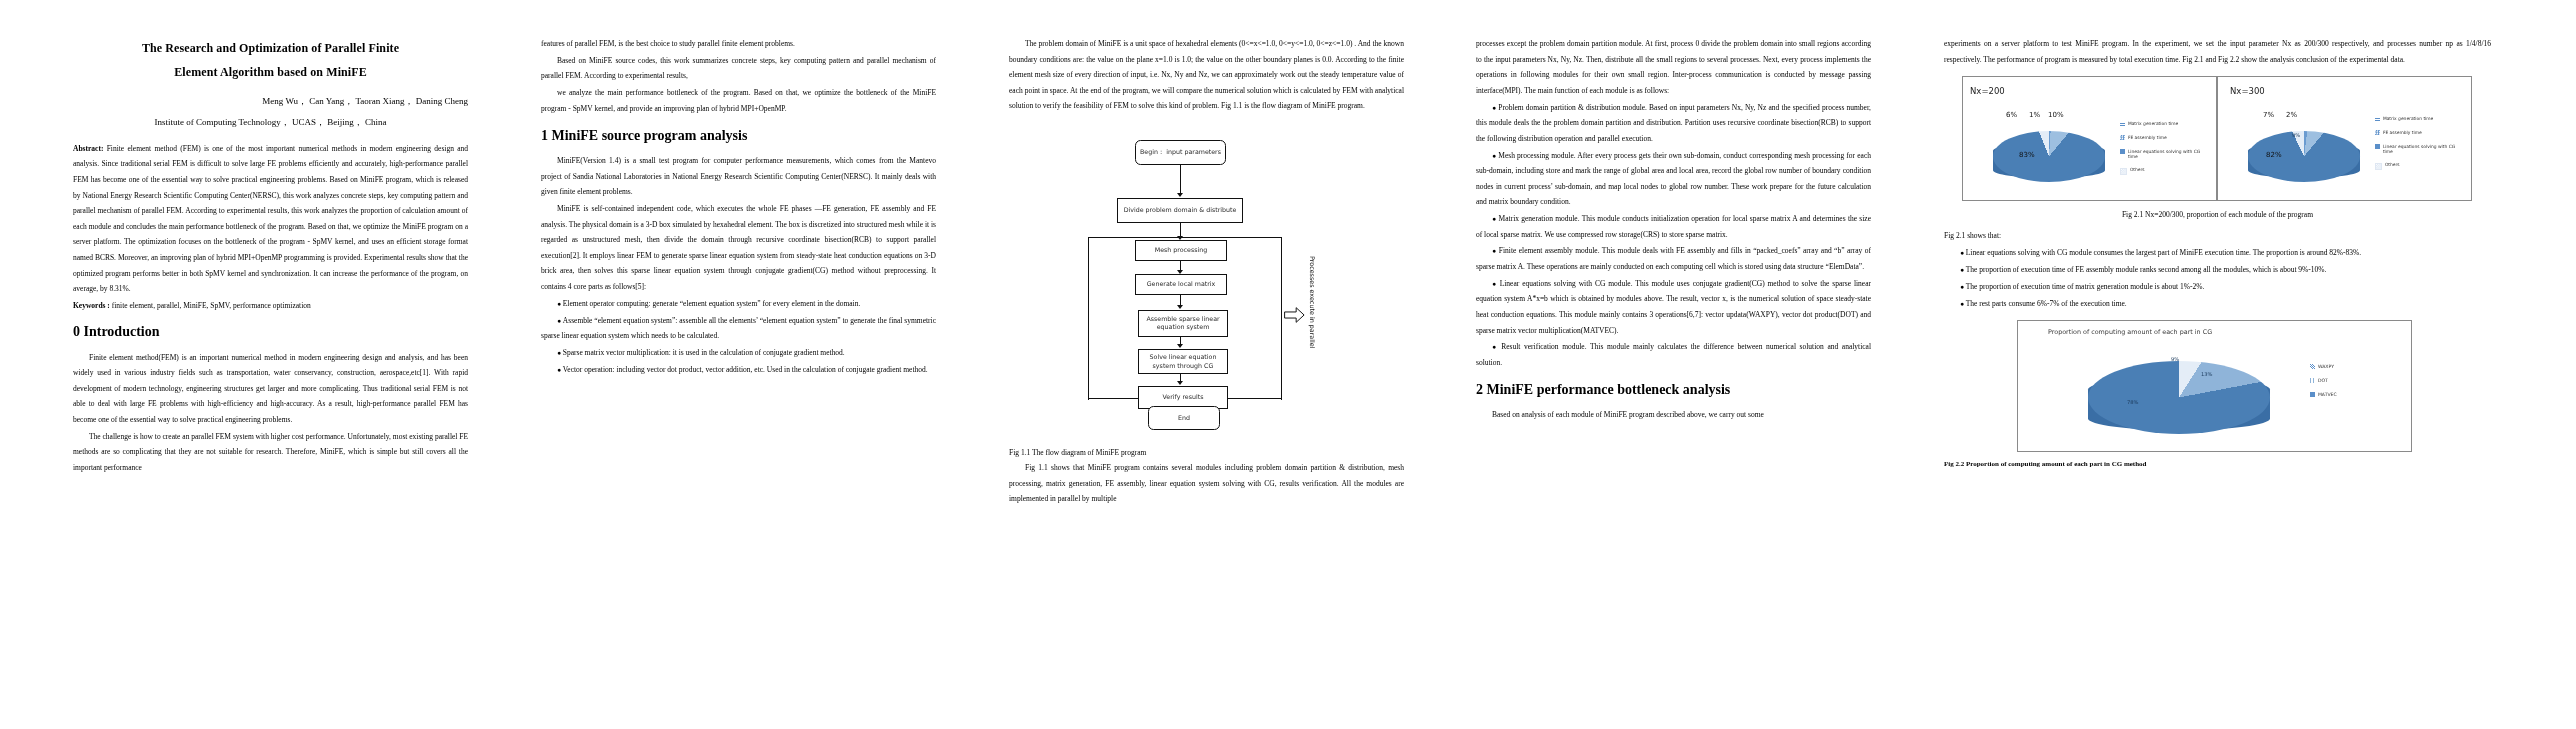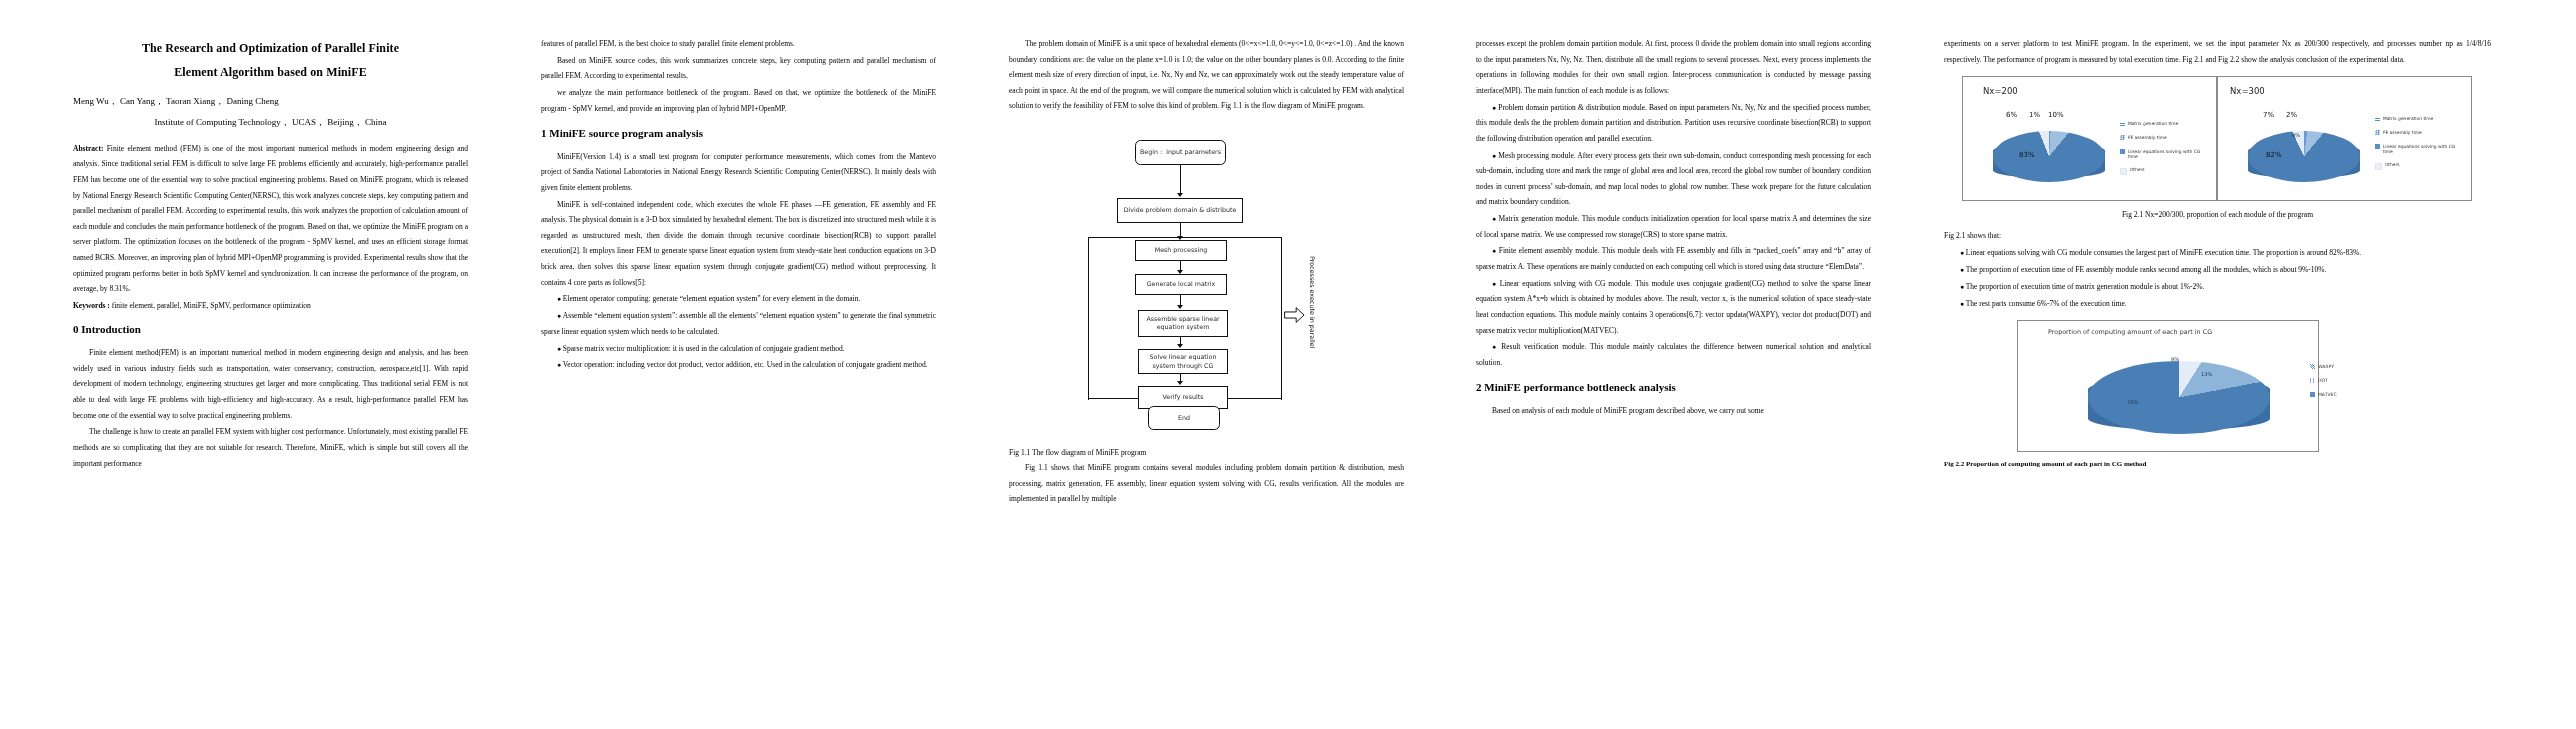--- a/index.html
+++ b/index.html
@@ -13,32 +13,32 @@
   #col1{left:73px;}
   #col2{left:541px;}
   #col3{left:1009px;}
   #col4{left:1476px;}
   #col5{left:1944px;width:547px;}
 
   .title{
     font-size:12px;font-weight:bold;text-align:center;
     line-height:2.0;margin-top:36px;letter-spacing:0.1px;
   }
-  .authors{font-size:9px;text-align:left;margin-top:9.7px;line-height:1.6;}
+  .authors{font-size:9px;text-align:right;margin-top:9.7px;line-height:1.6;}
   .affil{font-size:9px;text-align:center;margin-top:7.3px;line-height:1.6;}
 
   p.body{
     font-size:7.5px;line-height:2.08;text-align:justify;
     margin:0 0 1.2px 0;text-justify:inter-word;
   }
   p.ind{text-indent:16px;}
   p.abs{margin-top:11px;}
   .b{font-weight:bold;}
   .kw{font-size:7.5px;line-height:2.0;margin:1.2px 0 0 0;}
-  h2.sec{font-size:11px;font-weight:bold;margin:8.5px 0 7.3px 0;line-height:1.5;}
+  h2.sec{font-size:14px;font-weight:bold;margin:8.5px 0 7.3px 0;line-height:1.5;}
   p.bul{font-size:7.5px;line-height:2.08;text-align:justify;margin:0 0 1.2px 0;text-indent:16px;}
   .dot{font-size:6.7px;}
 
   
   .flowwrap{position:relative;width:395px;height:316px;margin-top:11px;}
   .fbox{
     position:absolute;border:1px solid #111;background:#fff;
     font-family:"DejaVu Sans","Liberation Sans",sans-serif;
     font-size:6.3px;color:#2b2b2b;text-align:center;
     display:flex;align-items:center;justify-content:center;
@@ -204,21 +204,21 @@
     <p class="body ind">Based on analysis of each module of MiniFE program described above, we carry out some</p>
   </div>
 
   <div class="col" id="col5">
     <div style="height:36px"></div>
     <p class="body" style="width:547px;">experiments on a server platform to test MiniFE program. In the experiment, we set the input parameter Nx as 200/300 respectively, and processes number np as 1/4/8/16 respectively. The performance of program is measured by total execution time. Fig 2.1 and Fig 2.2 show the analysis conclusion of the experimental data.</p>
 
     <div style="position:relative;width:535px;height:128px;margin-top:8.5px;">
 
       <div class="chartbox" style="position:absolute;left:18px;top:0;width:255px;height:125px;border-color:#8a8a8a;">
-        <div class="ctitle" style="left:20px;top:9.7px;">Nx=200</div>
+        <div class="ctitle" style="left:7px;top:9.7px;">Nx=200</div>
 
         <div class="pie3d" style="left:25.5px;top:46px;width:122px;height:68px;">
           <div class="side" style="left:4.9px;top:20.7px;width:112px;height:35px;"></div>
           <div class="top" style="left:4.9px;top:8.5px;width:112px;height:51px;
                background:conic-gradient(from 0deg,
                   #6a9bd0 0deg 3.6deg,
                   #9dbfe0 3.6deg 39.6deg,
                   #4a7fb5 39.6deg 338.4deg,
                   #e4edf7 338.4deg 360deg);"></div>
         </div>
@@ -287,21 +287,21 @@
 
     <div class="fig21cap">Fig 2.1 Nx=200/300, proportion of each module of the program</div>
 
     <p class="body" style="width:535px;margin-top:9.7px;">Fig 2.1 shows that:</p>
 
     <p class="bul" style="width:535px;"><span class="dot">●&nbsp;</span><span>Linear equations solving with CG module consumes the largest part of MiniFE execution time. The proportion is around 82%-83%.</span></p>
     <p class="bul" style="width:535px;"><span class="dot">●&nbsp;</span><span>The proportion of execution time of FE assembly module ranks second among all the modules, which is about 9%-10%.</span></p>
     <p class="bul" style="width:535px;"><span class="dot">●&nbsp;</span><span>The proportion of execution time of matrix generation module is about 1%-2%.</span></p>
     <p class="bul" style="width:535px;"><span class="dot">●&nbsp;</span><span>The rest parts consume 6%-7% of the execution time.</span></p>
 
-    <div class="chartbox" style="position:relative;margin-top:8.5px;margin-left:73px;width:302px;height:132px;border-color:#8a8a8a;">
+    <div class="chartbox" style="position:relative;margin-top:8.5px;margin-left:73px;width:395px;height:132px;border-color:#8a8a8a;">
       <div class="ctitle" style="left:30px;top:7.3px;font-size:6.4px;color:#3a3a3a;">Proportion of computing amount of each part in CG</div>
 
       <div class="pie3d" style="left:61px;top:29px;width:200px;height:97px;">
         <div class="side" style="left:8.5px;top:28px;width:182px;height:52px;"></div>
         <div class="top" style="left:8.5px;top:11px;width:182px;height:73px;
              background:conic-gradient(from 0deg,
                 #e4edf7 0deg 32.4deg,
                 #8fb4d9 32.4deg 79.2deg,
                 #4a7fb5 79.2deg 360deg);"></div>
       </div>

